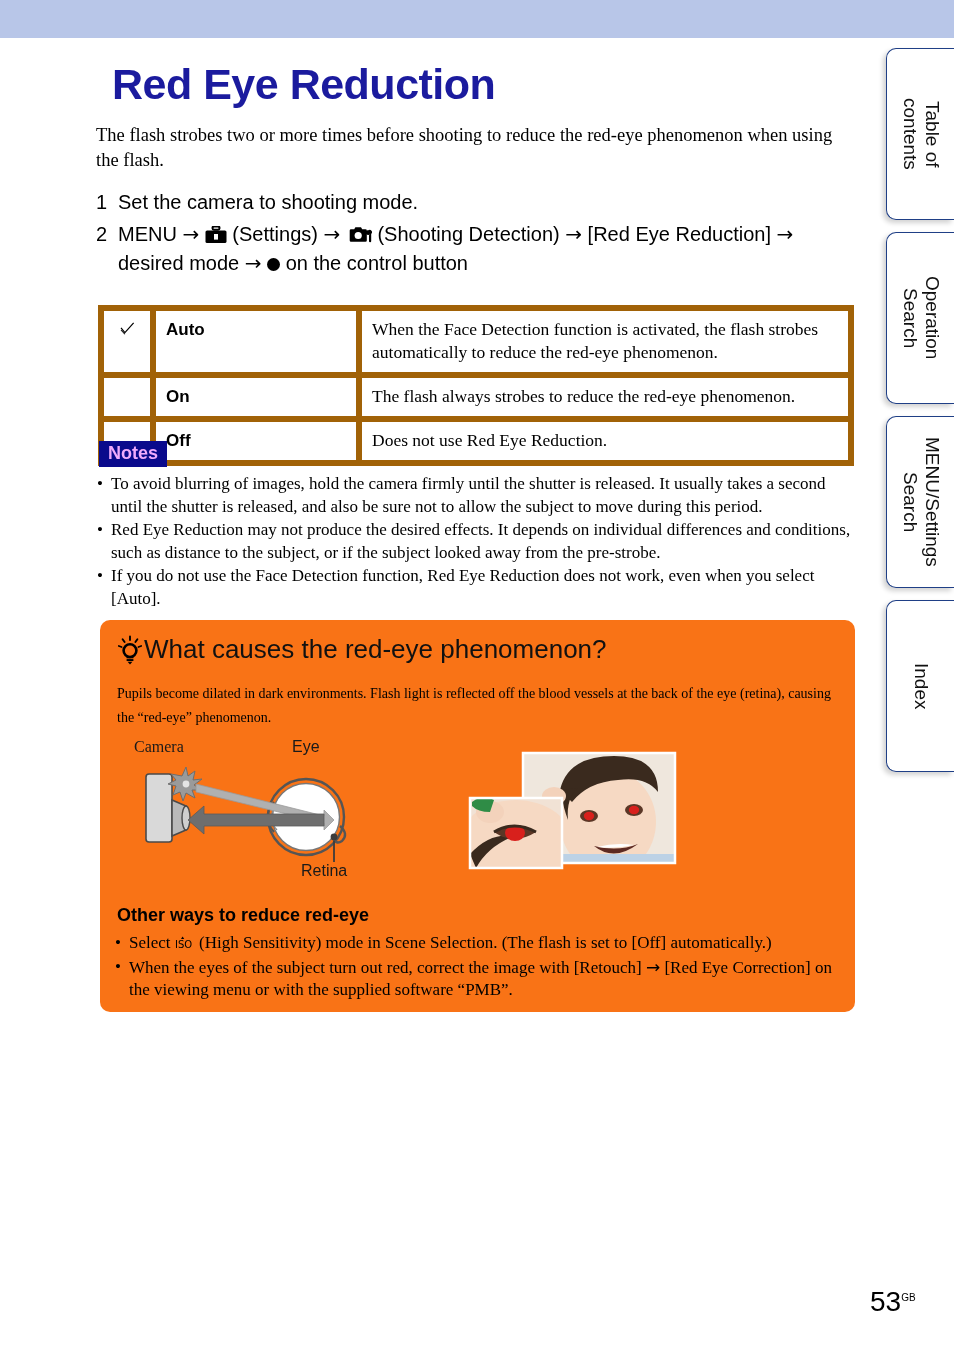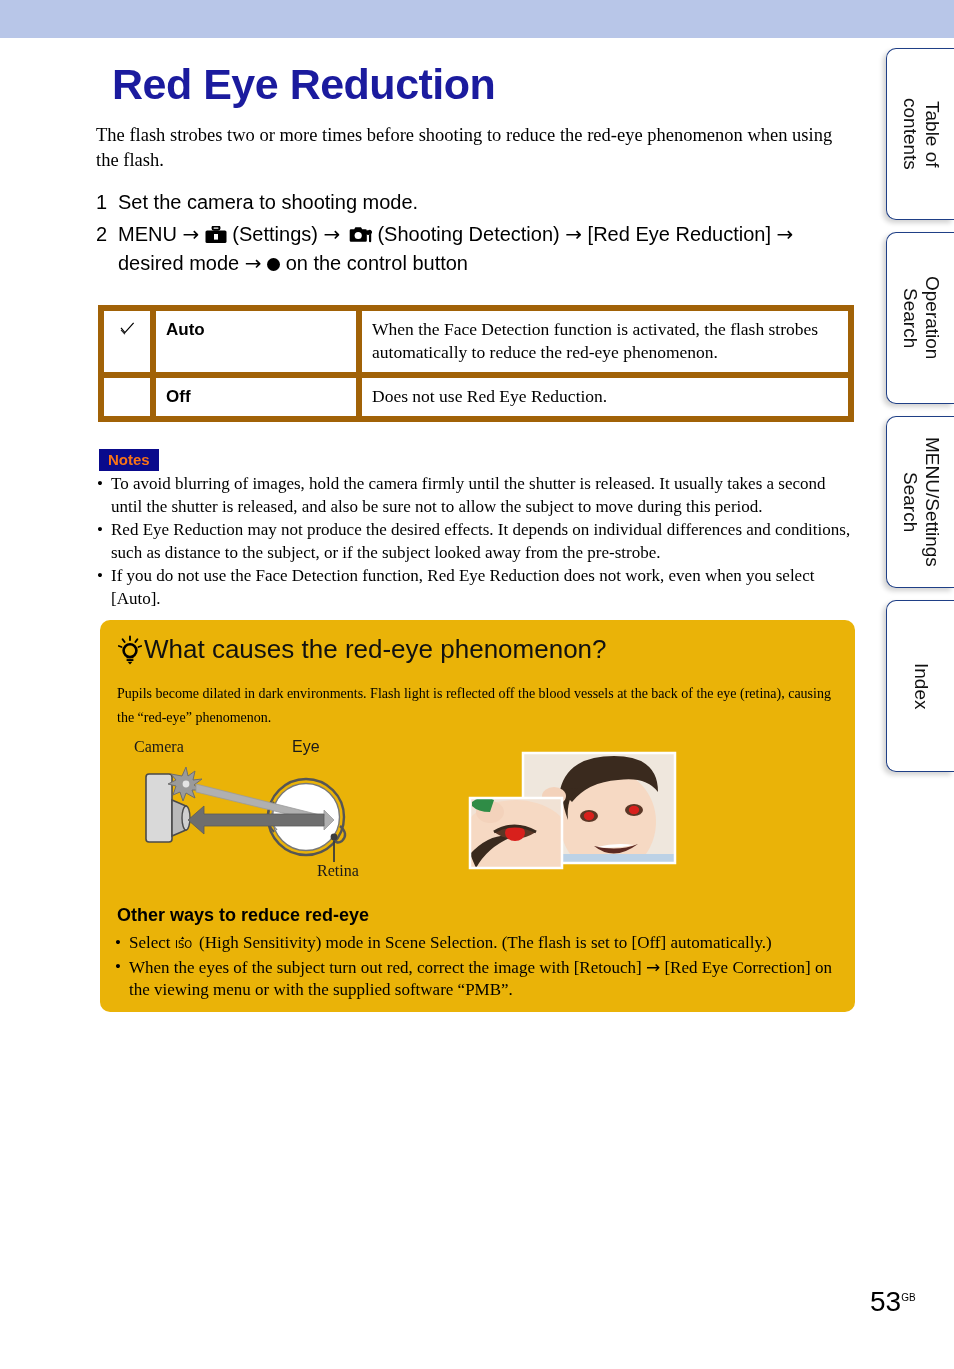--- a/index.html
+++ b/index.html
@@ -92,38 +92,37 @@
   td.ck{width:26px;text-align:center;padding:7px 2px;}
   td.optname{
     width:180px;
     font-family:"Liberation Sans", sans-serif;
     font-weight:bold;font-size:17px;
   }
 
   
   .notes-badge{
     position:absolute;left:99px;top:441px;
-    background:#0a0a8c;color:#f97316;
-    font-family:"Liberation Sans", sans-serif;
-    font-weight:bold;font-size:15px;
+    background:#0a0a8c;color:#f0abfc;
+    font-family:"Liberation Sans", sans-serif;
+    font-weight:bold;font-size:18px;
     padding:2px 9px 3px 9px;
-    margin-top:8px;
   }
   .notes-list{
     position:absolute;left:97px;top:473px;width:758px;
     font-size:17px;line-height:22.5px;
   }
   .bullet-row{display:flex;margin-bottom:1px;}
   .bullet-mark{width:14px;flex:0 0 14px;}
   .bullet-text{flex:1;}
 
   
   .tipbox{
     position:absolute;left:100px;top:620px;width:755px;height:392px;
-    background:#eab308;border-radius:10px;box-sizing:border-box;
+    background:#f97316;border-radius:10px;box-sizing:border-box;
   }
   .tip-head{
     position:absolute;left:17px;top:14px;
     font-family:"Liberation Sans", sans-serif;
     font-size:26px;color:#111;
     display:flex;align-items:center;
   }
   .bulb{width:26px;height:30px;margin-right:1px;}
   .tip-body{
     position:absolute;left:17px;top:62px;width:720px;
@@ -229,20 +228,25 @@
   <tbody>
     <tr>
       <td class="ck">
         <svg viewBox="0 0 16 14" width="15" height="13" aria-hidden="true">
           <path d="M1 6.2 L5.2 11.4 L14.6 0.9" fill="none" stroke="#000" stroke-width="1.3"></path>
           <path d="M1 8.6 L5.2 13.2" fill="none" stroke="#000" stroke-width="1.1"></path>
         </svg>
       </td>
       <td class="optname">Auto</td>
       <td>When the Face Detection function is activated, the flash strobes automatically to reduce the red-eye phenomenon.</td>
+    </tr>
+    <tr>
+      <td class="ck"></td>
+      <td class="optname">On</td>
+      <td>The flash always strobes to reduce the red-eye phenomenon.</td>
     </tr>
     <tr>
       <td class="ck"></td>
       <td class="optname">Off</td>
       <td>Does not use Red Eye Reduction.</td>
     </tr>
   </tbody>
 </table>
 
 <div class="notes-badge">Notes</div>
@@ -304,21 +308,21 @@
       <path d="M212 84 Q221 92 214 99 Q208 103 205 96" fill="none" stroke="#555" stroke-width="2.4"></path>
       <circle cx="206" cy="95" r="3.4" fill="#3c3c3c"></circle>
       <line x1="206" y1="99" x2="206" y2="120" stroke="#3c3c3c" stroke-width="1.8"></line>
 
       <path d="M68 42 L196 74 L196 68 L206 78 L196 88 L196 81 L68 50 Z" fill="#b0b0b0" stroke="#9a9a9a" stroke-width="0.8"></path>
 
       <path d="M196 72 L76 72 L76 64 L60 78 L76 92 L76 84 L196 84 Z" fill="#6e6e6e" stroke="#5a5a5a" stroke-width="0.8"></path>
     </svg>
     <span class="dlabel" style="left:6px;top:-4px;font-family:Liberation Serif, serif;">Camera</span>
     <span class="dlabel" style="left:164px;top:-4px;">Eye</span>
-    <span class="dlabel" style="left:189px;top:120px;font-family:Liberation Serif, serif;">Retina</span>
+    <span class="dlabel" style="left:173px;top:120px;">Retina</span>
   </div>
 
   <div class="photos">
     <svg viewBox="0 0 210 135" width="210" height="135" aria-hidden="true">
       <defs>
         <clipPath id="bigClip">
             <rect x="55" y="3" width="152" height="110"></rect>
           </clipPath>
         <clipPath id="smallClip">
             <rect x="2" y="48" width="92" height="70"></rect>

